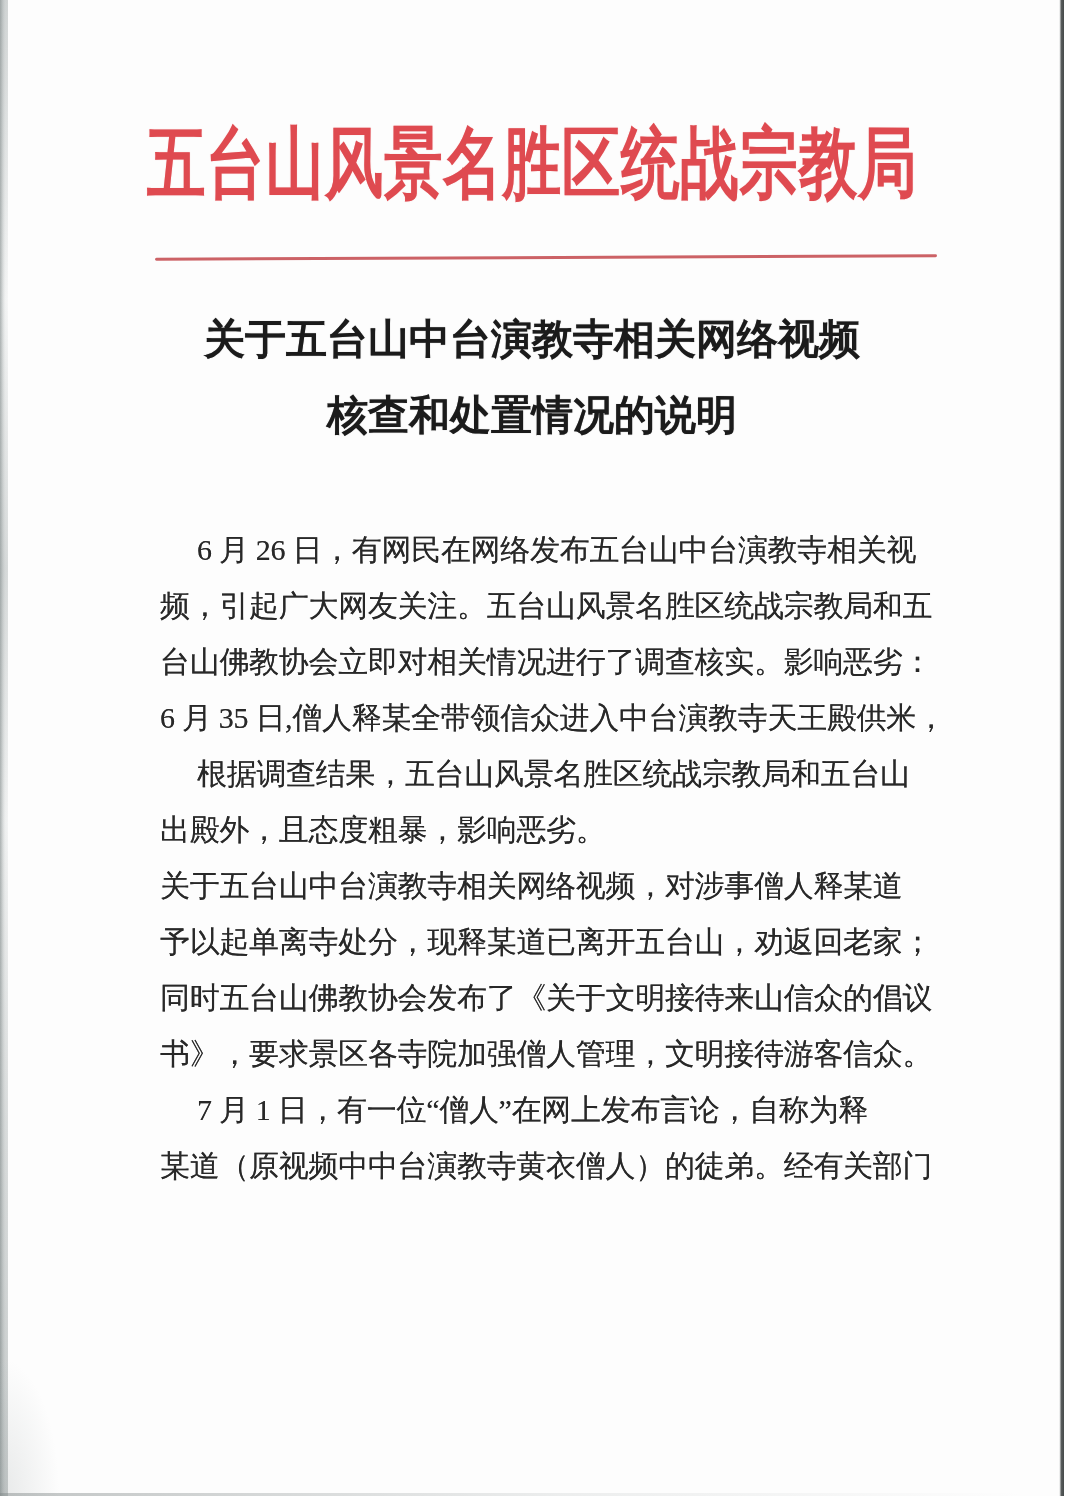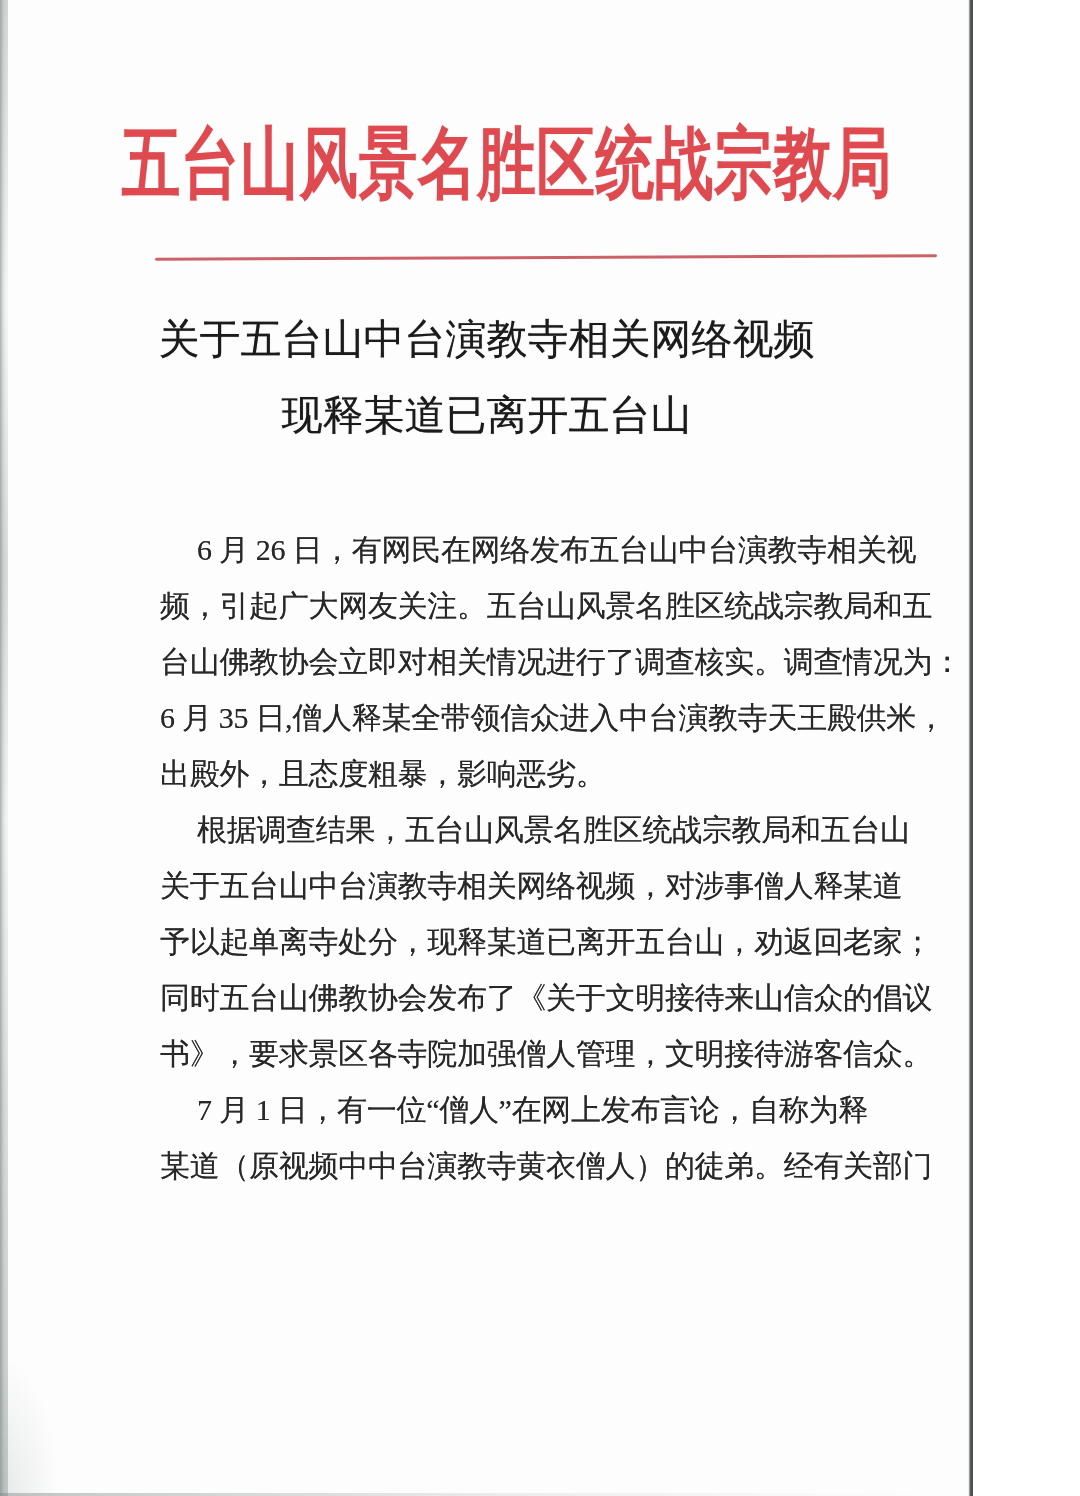--- a/index.html
+++ b/index.html
@@ -8,21 +8,21 @@
     --title-ink: #1b1b1b;
     --body-ink: #282828;
     --paper: #fdfdfd;
   }
   * { margin: 0; padding: 0; box-sizing: border-box; }
   html, body { background: #ffffff; }
   body { font-family: "Liberation Serif", "DejaVu Serif", serif; }
 
   .page {
     position: relative;
-    width: 973px;
+    width: 1064px;
     height: 1496px;
     background: var(--paper);
     overflow: hidden;
   }
 
   
   .edge-left {
     position: absolute;
     left: 0; top: 0; bottom: 0;
     width: 8px;
@@ -99,21 +99,21 @@
     transform: rotate(-0.25deg);
   }
 
   
   .doc-title {
     position: absolute;
     left: 0; right: 0;
     text-align: center;
     font-size: 41px;
     line-height: 46px;
-    font-weight: normal;
+    font-weight: bold;
     color: var(--title-ink);
     letter-spacing: 0px;
     white-space: nowrap;
     text-shadow: 0 0 0.7px rgba(27,27,27,0.65);
   }
   .doc-title.t1 { top: 316px; }
   .doc-title.t2 { top: 392px; }
 
   
   .body-text {
@@ -141,29 +141,29 @@
   <div class="edge-left"></div>
   <div class="edge-right"></div>
   <div class="edge-bottom"></div>
   <div class="smudge-bottom-left"></div>
 
   <div class="red-header">五台山风景名胜区统战宗教局</div>
 
   <div class="red-rule"></div>
 
   <div class="doc-title t1">关于五台山中台演教寺相关网络视频</div>
-  <div class="doc-title t2">现释某道已离开五台山</div>
+  <div class="doc-title t2">核查和处置情况的说明</div>
 
   <div class="body-text">
     <div class="bline indent">6 月 26 日，有网民在网络发布五台山中台演教寺相关视</div>
     <div class="bline">频，引起广大网友关注。五台山风景名胜区统战宗教局和五</div>
-    <div class="bline">台山佛教协会立即对相关情况进行了调查核实。调查情况为：</div>
+    <div class="bline">台山佛教协会立即对相关情况进行了调查核实。影响恶劣：</div>
     <div class="bline">6 月 35 日,僧人释某全带领信众进入中台演教寺天王殿供米，</div>
+    <div class="bline indent">根据调查结果，五台山风景名胜区统战宗教局和五台山</div>
     <div class="bline">出殿外，且态度粗暴，影响恶劣。</div>
-    <div class="bline indent">根据调查结果，五台山风景名胜区统战宗教局和五台山</div>
     <div class="bline">关于五台山中台演教寺相关网络视频，对涉事僧人释某道</div>
     <div class="bline">予以起单离寺处分，现释某道已离开五台山，劝返回老家；</div>
     <div class="bline">同时五台山佛教协会发布了《关于文明接待来山信众的倡议</div>
     <div class="bline">书》，要求景区各寺院加强僧人管理，文明接待游客信众。</div>
     <div class="bline indent">7 月 1 日，有一位“僧人”在网上发布言论，自称为释</div>
     <div class="bline">某道（原视频中中台演教寺黄衣僧人）的徒弟。经有关部门</div>
   </div>
 
 </div>
 

